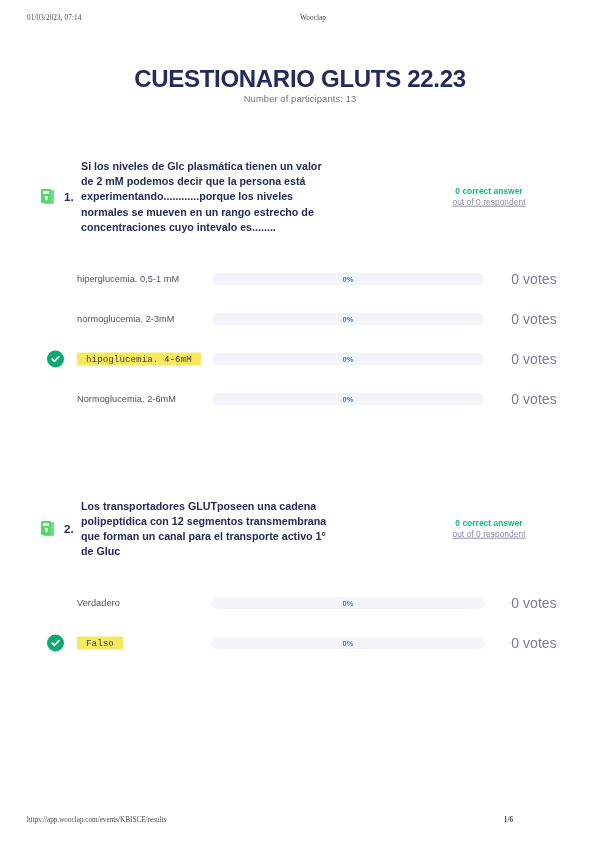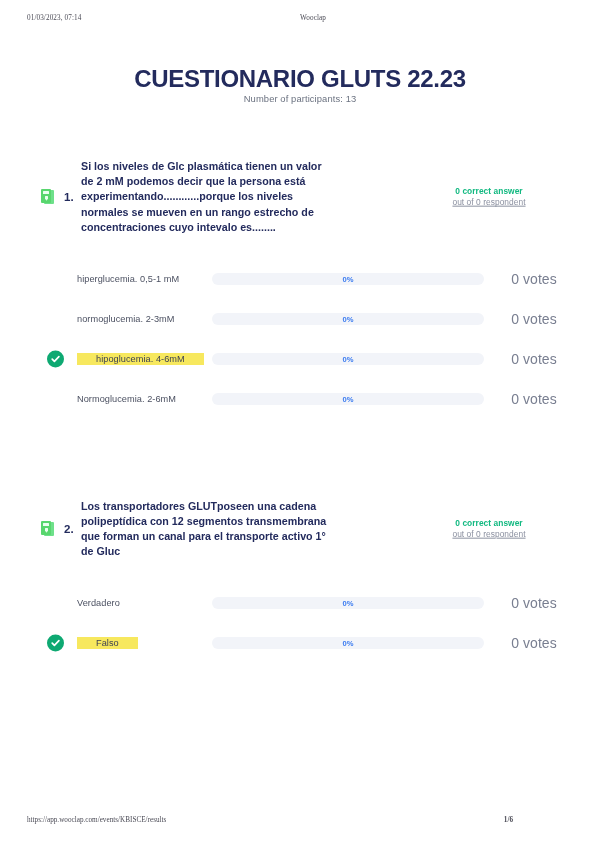--- a/index.html
+++ b/index.html
@@ -188,21 +188,22 @@
     top: 50%;
     transform: translateY(-50%);
     font-size: 9.2px;
     color: #4b5061;
     letter-spacing: 0.05px;
     white-space: nowrap;
   }
   .opt-label.highlight {
     background: #f7e85e;
     color: #3d4252;
-    padding: 1px 19px;
+    padding: 1px 9px;
+    font-family: Liberation Mono, monospace;
   }
 
   .opt-bar {
     position: absolute;
     left: 212px;
     top: 50%;
     transform: translateY(-50%);
     width: 272px;
     height: 12px;
     border-radius: 7px;

